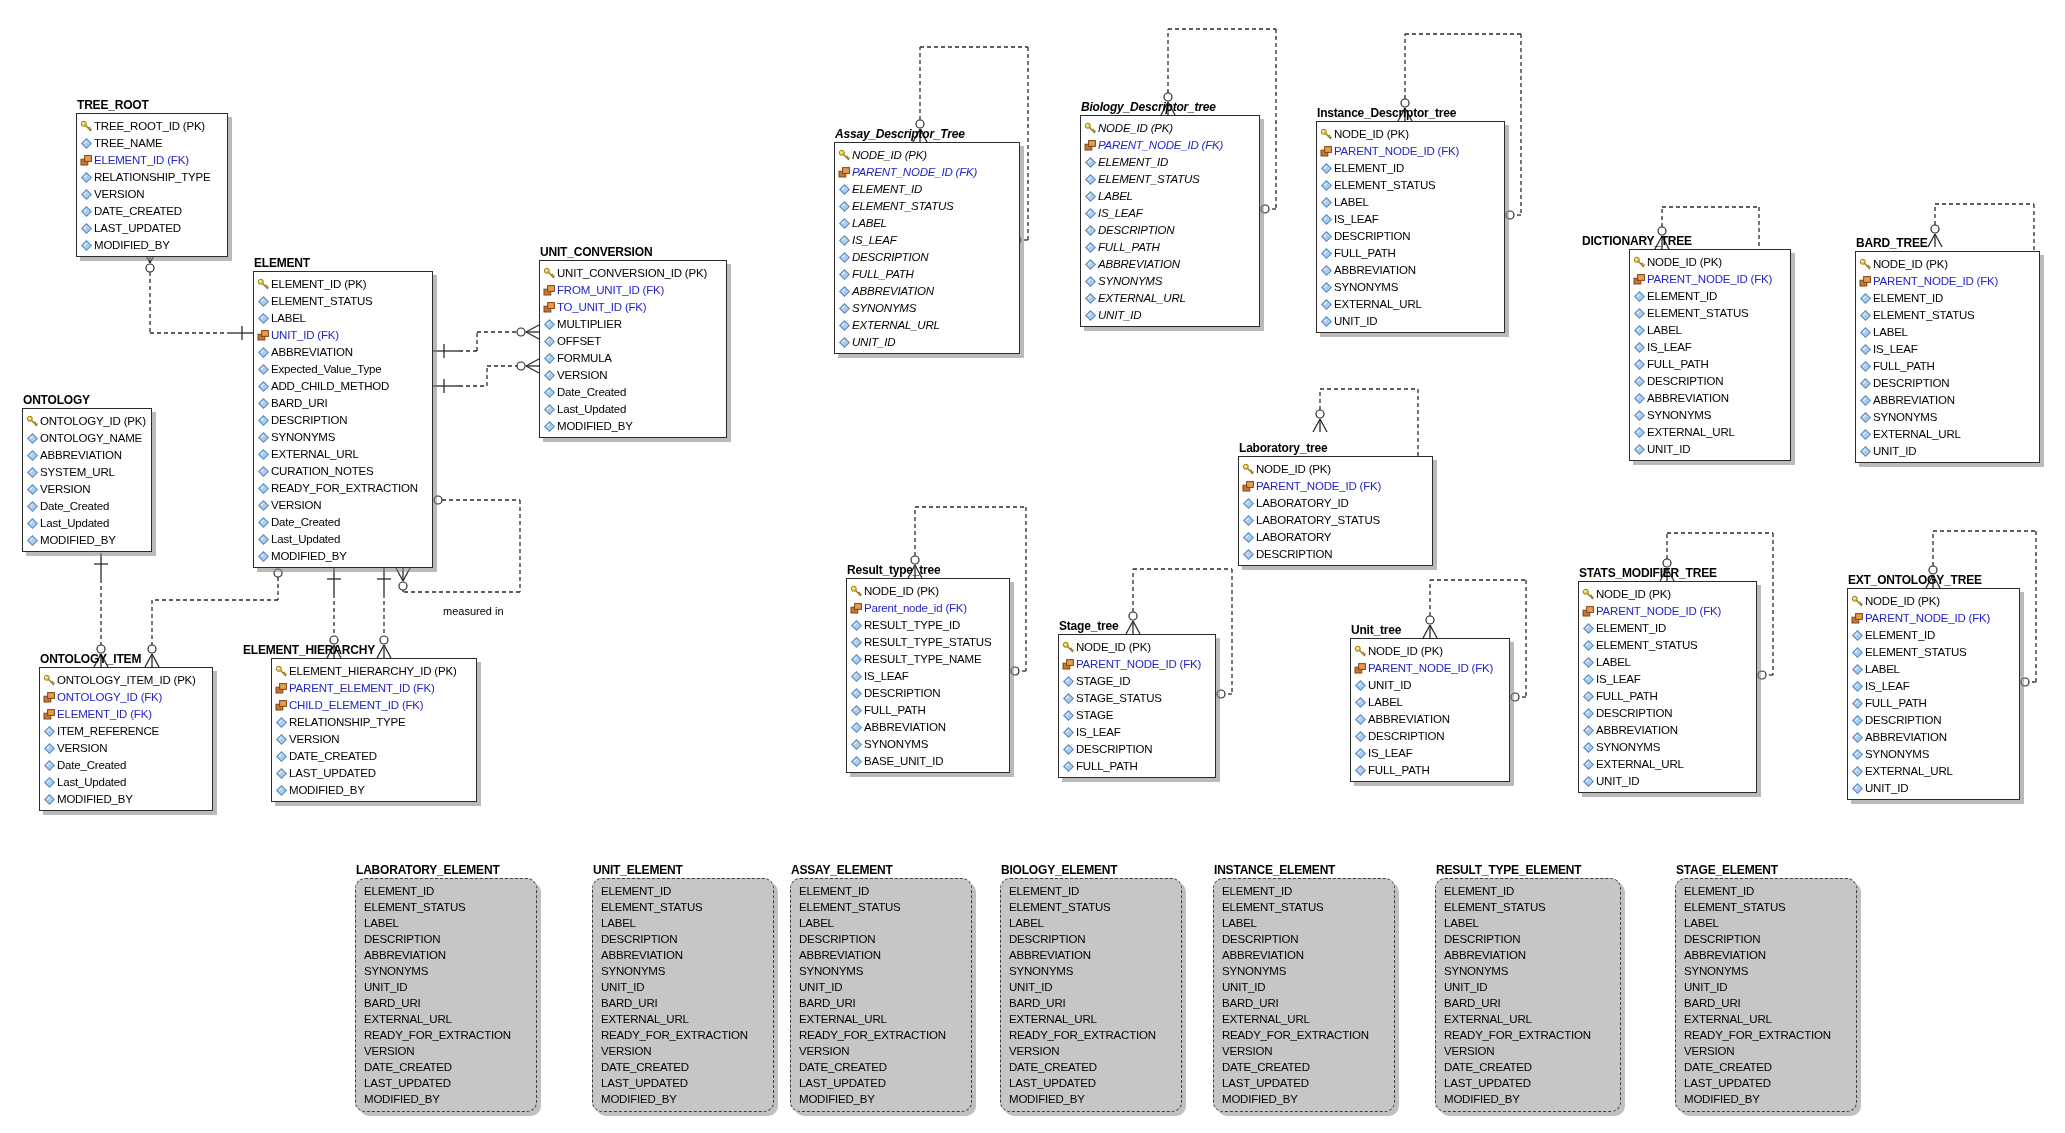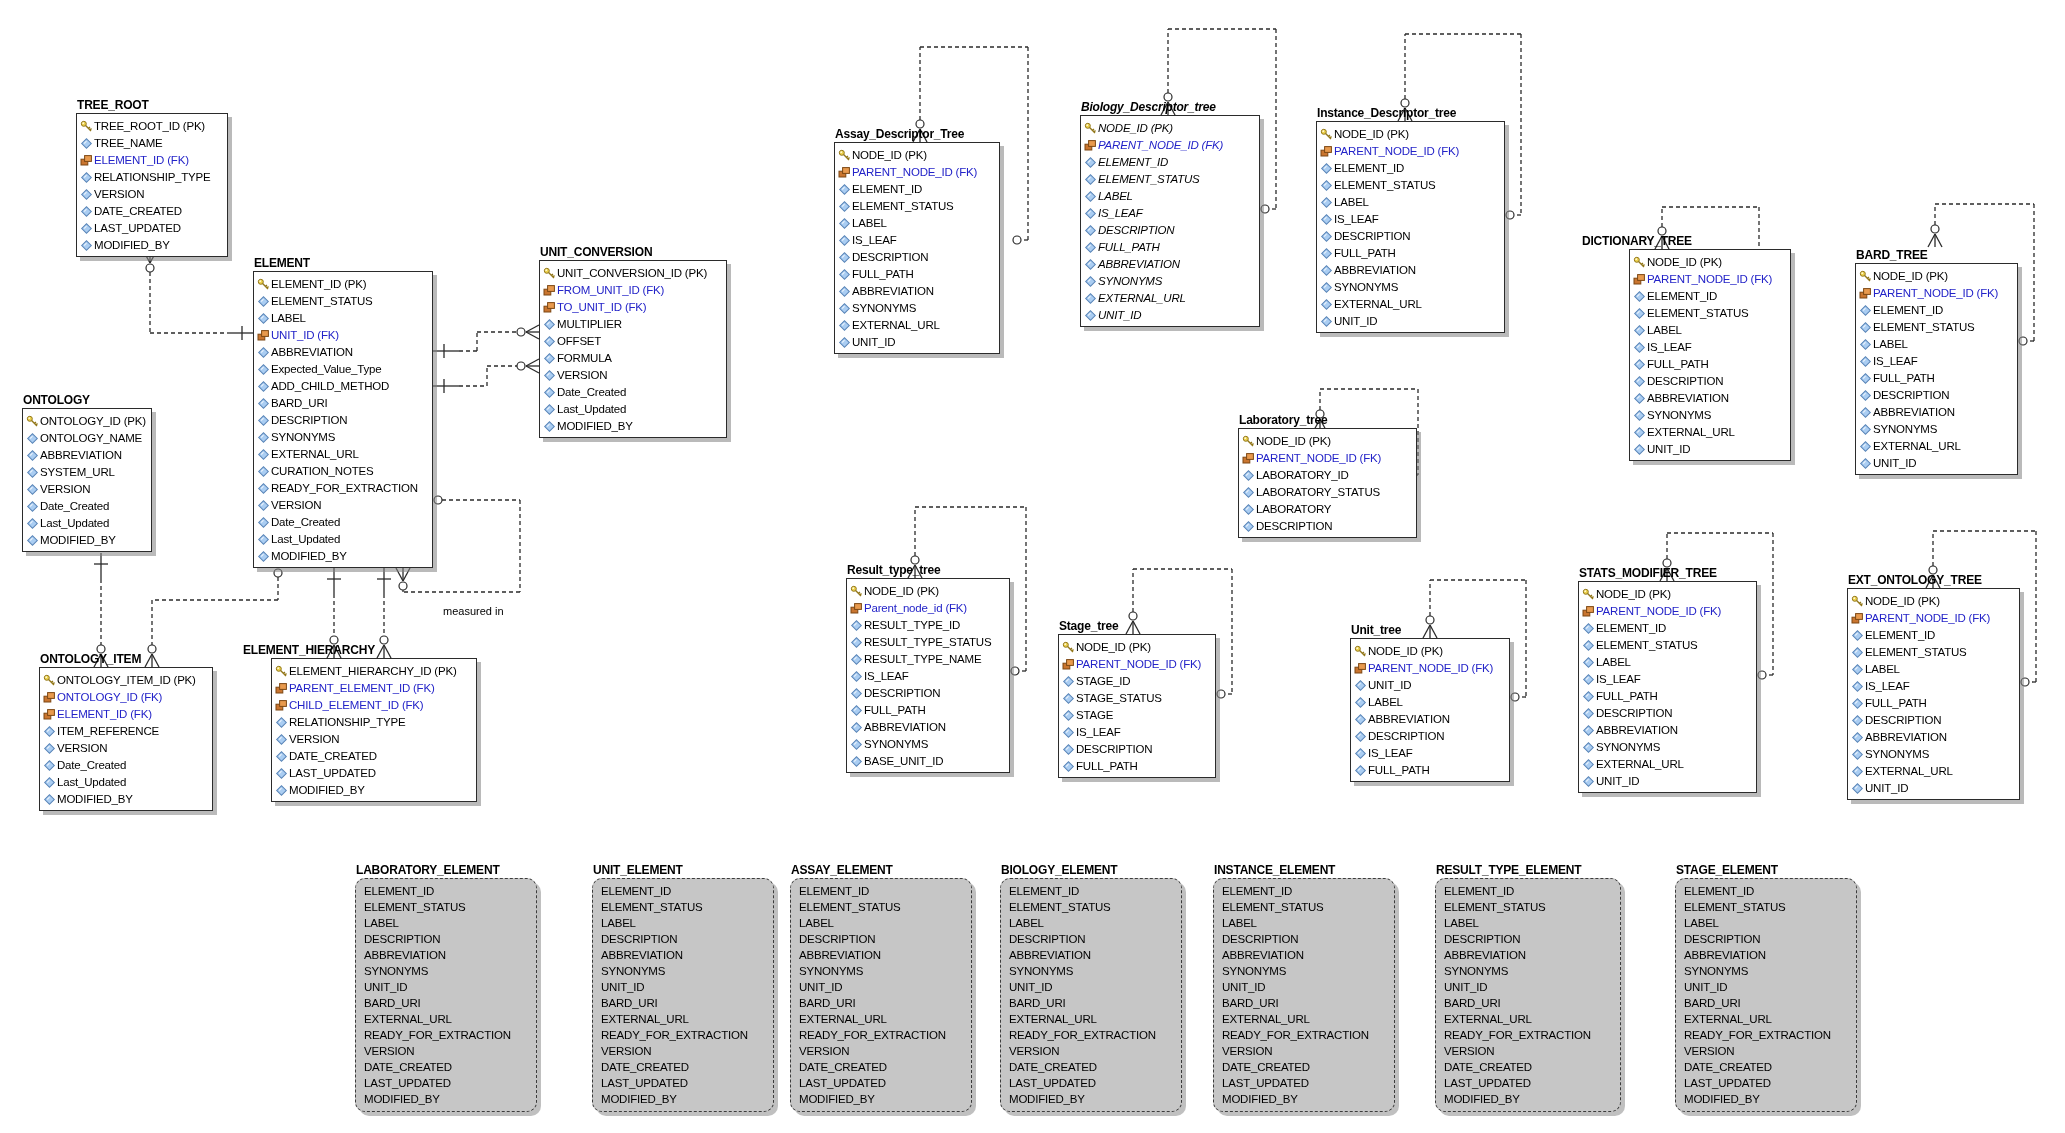--- a/index.html
+++ b/index.html
@@ -632,21 +632,21 @@
         </div>
         <div class="row">
           <span class="ficon"><svg width="13" height="13" viewBox="0 0 13 13">
               <rect x="3.1" y="3.1" width="6.8" height="6.8" transform="rotate(45 6.5 6.5)" fill="#aacdf2" stroke="#5b86b8"></rect>
               <path d="M4.2 6.5 L6.5 4.2" stroke="#e8f2fc" stroke-width="1.1" fill="none"></path>
             </svg></span>
           <span class="flabel">MODIFIED_BY</span>
         </div>
       </div>
     </div>
-    <div class="tbl entity" style="left: 834px; top: 142px; width: 166px;">
+    <div class="tbl entity" style="left: 834px; top: 142px; width: 186px; font-style: italic;">
       <div class="tbl-title">Assay_Descriptor_Tree</div>
       <div class="tbl-box">
         <div class="row">
           <span class="ficon"><svg width="13" height="13" viewBox="0 0 13 13">
               <circle cx="3.8" cy="3.8" r="2.5" fill="#edd24f" stroke="#93781b"></circle>
               <circle cx="3.2" cy="3.2" r="0.9" fill="#fff8d2" stroke="none"></circle>
               <path d="M5.6 5.6 L11 11 M8.4 8.4 L9.9 6.9 M10 10 L11.5 8.5" stroke="#93781b" stroke-width="1.4" fill="none"></path>
             </svg></span>
           <span class="flabel">NODE_ID (PK)</span>
         </div>
@@ -992,21 +992,21 @@
         </div>
         <div class="row">
           <span class="ficon"><svg width="13" height="13" viewBox="0 0 13 13">
               <rect x="3.1" y="3.1" width="6.8" height="6.8" transform="rotate(45 6.5 6.5)" fill="#aacdf2" stroke="#5b86b8"></rect>
               <path d="M4.2 6.5 L6.5 4.2" stroke="#e8f2fc" stroke-width="1.1" fill="none"></path>
             </svg></span>
           <span class="flabel">UNIT_ID</span>
         </div>
       </div>
     </div>
-    <div class="tbl entity" style="left: 1855px; top: 263px; width: 163px;">
+    <div class="tbl entity" style="left: 1855px; top: 251px; width: 185px;">
       <div class="tbl-title">BARD_TREE</div>
       <div class="tbl-box">
         <div class="row">
           <span class="ficon"><svg width="13" height="13" viewBox="0 0 13 13">
               <circle cx="3.8" cy="3.8" r="2.5" fill="#edd24f" stroke="#93781b"></circle>
               <circle cx="3.2" cy="3.2" r="0.9" fill="#fff8d2" stroke="none"></circle>
               <path d="M5.6 5.6 L11 11 M8.4 8.4 L9.9 6.9 M10 10 L11.5 8.5" stroke="#93781b" stroke-width="1.4" fill="none"></path>
             </svg></span>
           <span class="flabel">NODE_ID (PK)</span>
         </div>
@@ -1082,21 +1082,21 @@
         </div>
         <div class="row">
           <span class="ficon"><svg width="13" height="13" viewBox="0 0 13 13">
               <rect x="3.1" y="3.1" width="6.8" height="6.8" transform="rotate(45 6.5 6.5)" fill="#aacdf2" stroke="#5b86b8"></rect>
               <path d="M4.2 6.5 L6.5 4.2" stroke="#e8f2fc" stroke-width="1.1" fill="none"></path>
             </svg></span>
           <span class="flabel">UNIT_ID</span>
         </div>
       </div>
     </div>
-    <div class="tbl entity" style="left: 1238px; top: 428px; width: 179px;">
+    <div class="tbl entity" style="left: 1238px; top: 456px; width: 195px;">
       <div class="tbl-title">Laboratory_tree</div>
       <div class="tbl-box">
         <div class="row">
           <span class="ficon"><svg width="13" height="13" viewBox="0 0 13 13">
               <circle cx="3.8" cy="3.8" r="2.5" fill="#edd24f" stroke="#93781b"></circle>
               <circle cx="3.2" cy="3.2" r="0.9" fill="#fff8d2" stroke="none"></circle>
               <path d="M5.6 5.6 L11 11 M8.4 8.4 L9.9 6.9 M10 10 L11.5 8.5" stroke="#93781b" stroke-width="1.4" fill="none"></path>
             </svg></span>
           <span class="flabel">NODE_ID (PK)</span>
         </div>

